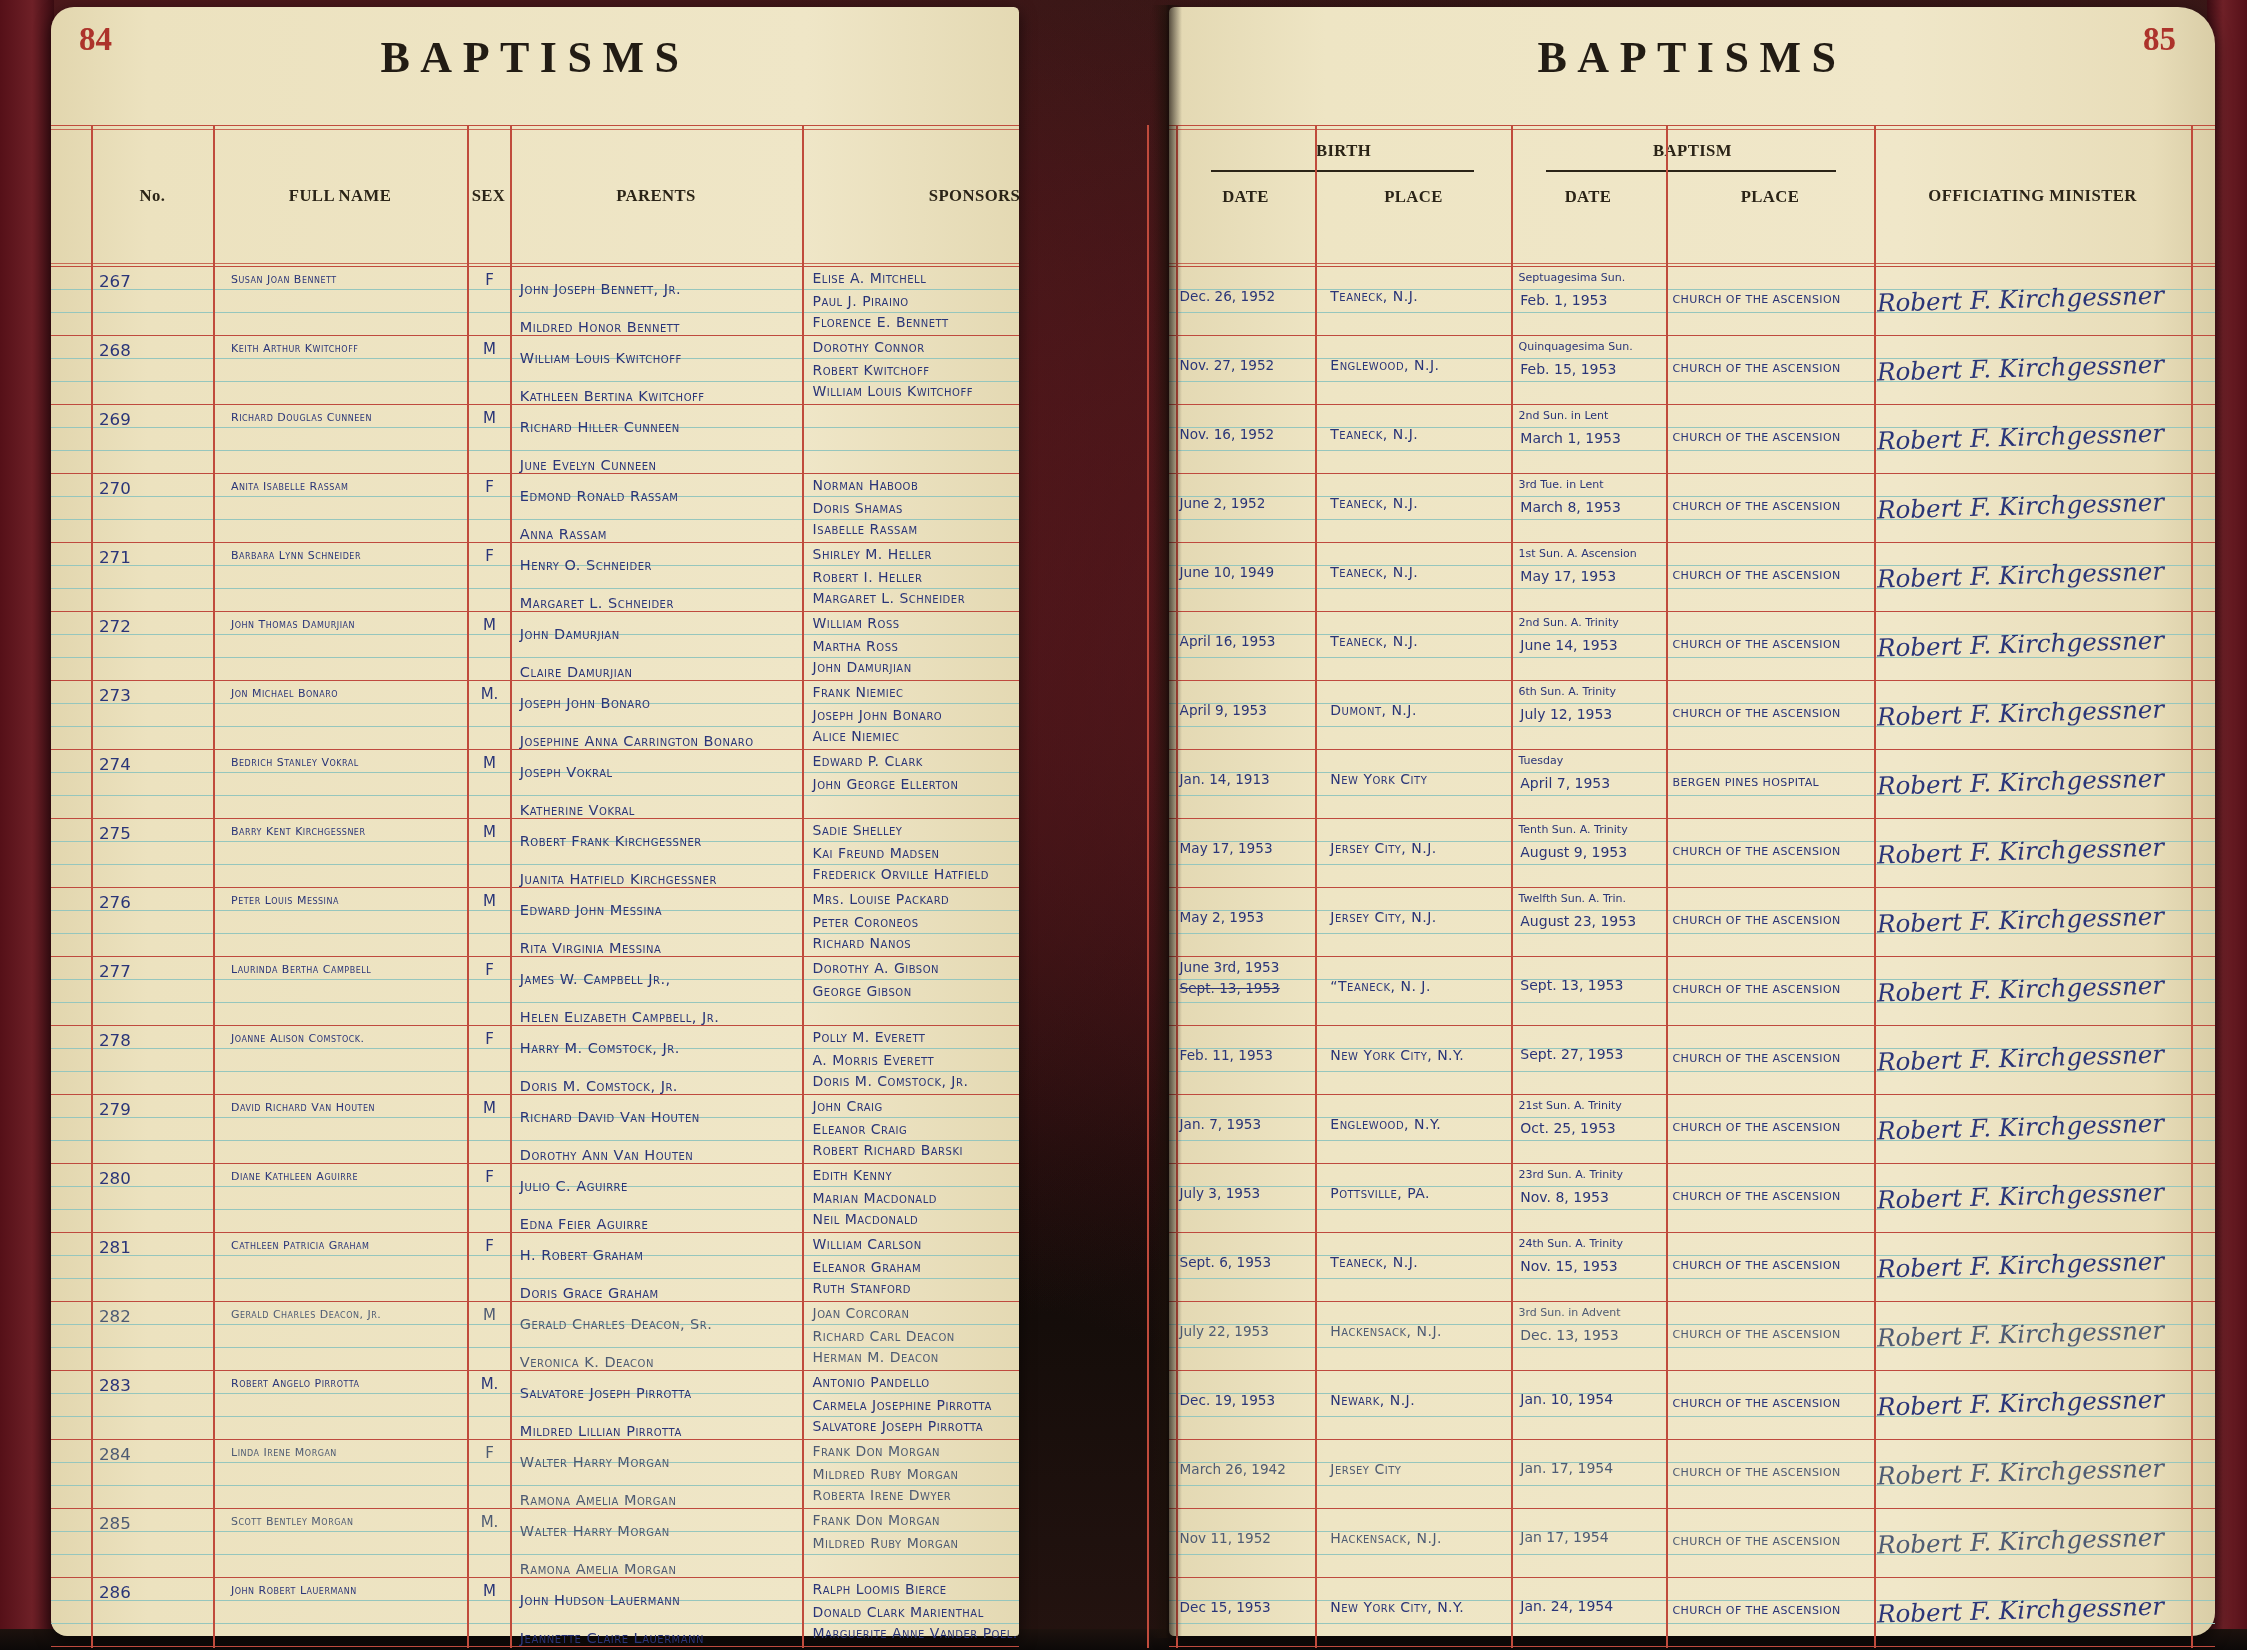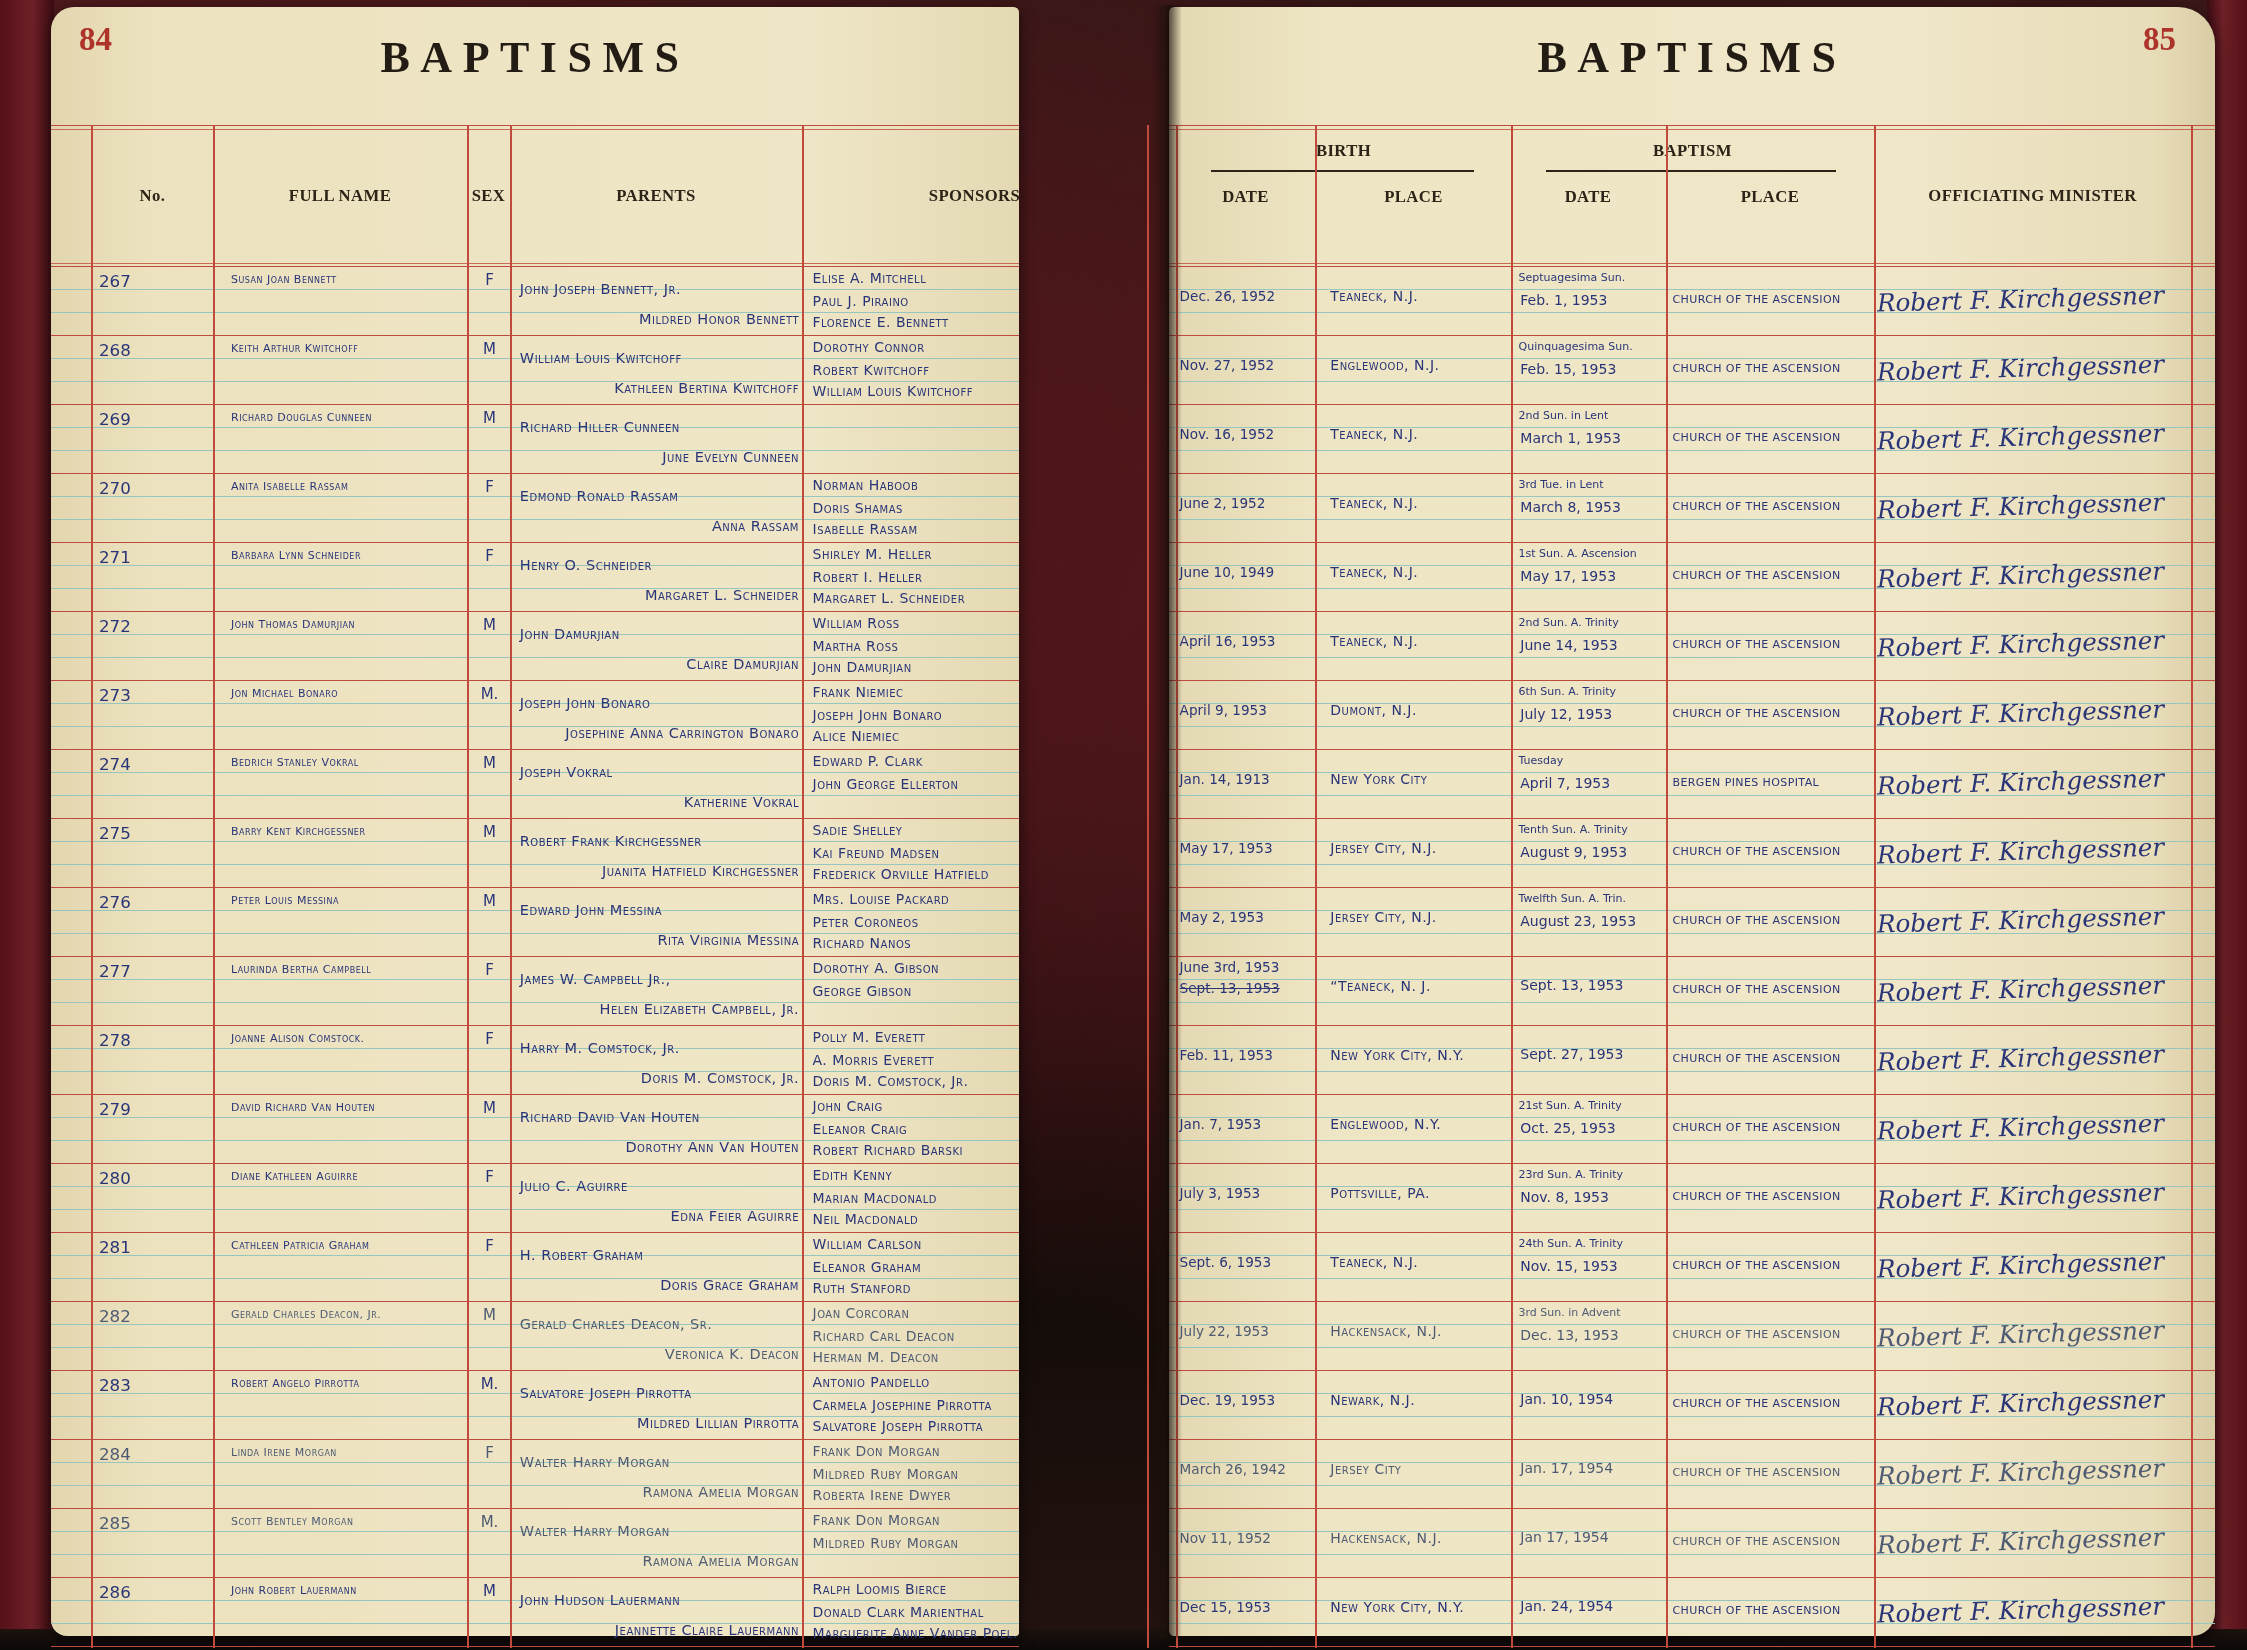--- a/index.html
+++ b/index.html
@@ -83,21 +83,21 @@
   .caps{font-variant:small-caps;letter-spacing:0.5px;}
 
   
   .c-no{left:48px;width:105px;top:3.5px;height:21px;line-height:21px;font-size:16.7px;}
   .c-name{left:180px;width:233px;top:1.8px;height:22px;line-height:22px;font-size:11px;}
   .c-sex{left:421px;width:35px;top:2.6px;height:21px;line-height:21px;font-size:15px;text-align:center;}
   .c-parents{left:467px;width:281px;top:0;height:68px;}
   .c-sponsors{left:758px;width:335px;top:0;height:68px;}
   .pline{position:absolute;left:1.8px;right:0;font-size:14.5px;white-space:nowrap;}
   .p1{top:11.4px;height:23px;line-height:23px;}
-  .p2{top:41px;height:23px;line-height:23px;text-align:right;}
+  .p2{top:49px;height:23px;line-height:23px;}
   .sline{position:absolute;left:3.5px;right:0;font-size:14px;white-space:nowrap;}
   .s1{top:0.9px;height:21px;line-height:21px;}
   .s2{top:23px;height:22px;line-height:22px;}
   .s3{top:45px;height:21px;line-height:21px;}
 
   
   .c-bdate{left:8.8px;width:133px;top:0;height:68px;font-size:13.6px;}
   .bdate1{position:absolute;left:1.8px;top:17.6px;height:23px;line-height:23px;}
   .two-dates .bdate1{top:0px;height:21px;line-height:21px;}
   .bdate2{position:absolute;left:1.8px;top:21px;height:21px;line-height:21px;text-decoration:line-through;}

